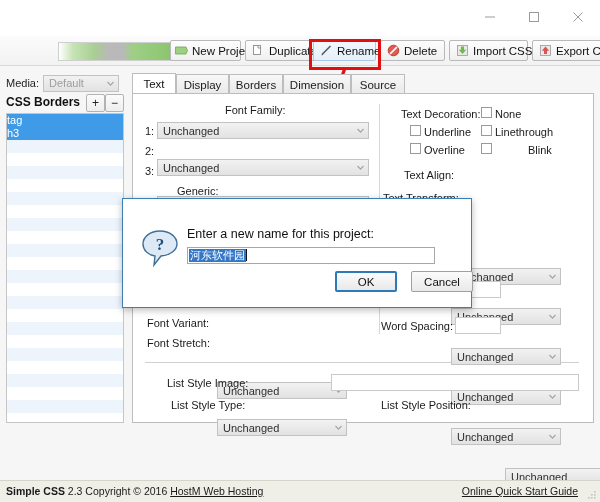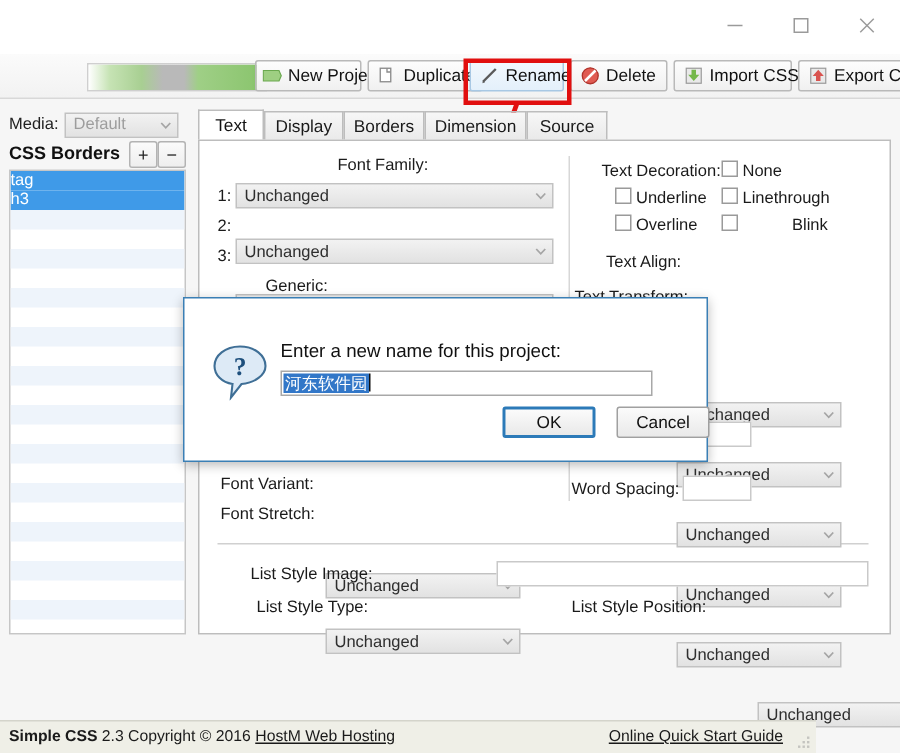--- a/index.html
+++ b/index.html
@@ -168,21 +168,21 @@
   .pscroll {
     position:absolute; right:0; top:0; width:15px; height:100%;
     background:#fdfdfd; border-left:1px solid #d9d9d9; box-sizing:border-box;
   }
   .pscroll .ar { position:absolute; left:2px; width:11px; height:11px; opacity:.55; }
   .pscroll .ar.up { top:4px; }
   .pscroll .ar.dn { bottom:4px; }
 
   
   .statusbar {
-    position:absolute; left:0; bottom:0; width:544px; height:21px;
+    position:absolute; left:0; bottom:0; width:600px; height:21px;
     background:#efefe7; border-top:1px solid #d4d4cb;
     font-size:10.5px; color:#1a1a1a;
   }
   .status-left { position:absolute; left:6px; top:4px; white-space:nowrap; }
   .status-left b { font-weight:bold; }
   .link { color:#1a1a1a; text-decoration:underline; }
   .status-right { position:absolute; right:22px; top:4px; }
   .grip { position:absolute; right:3px; bottom:2px; width:12px; height:12px; opacity:.5;}
 
   

